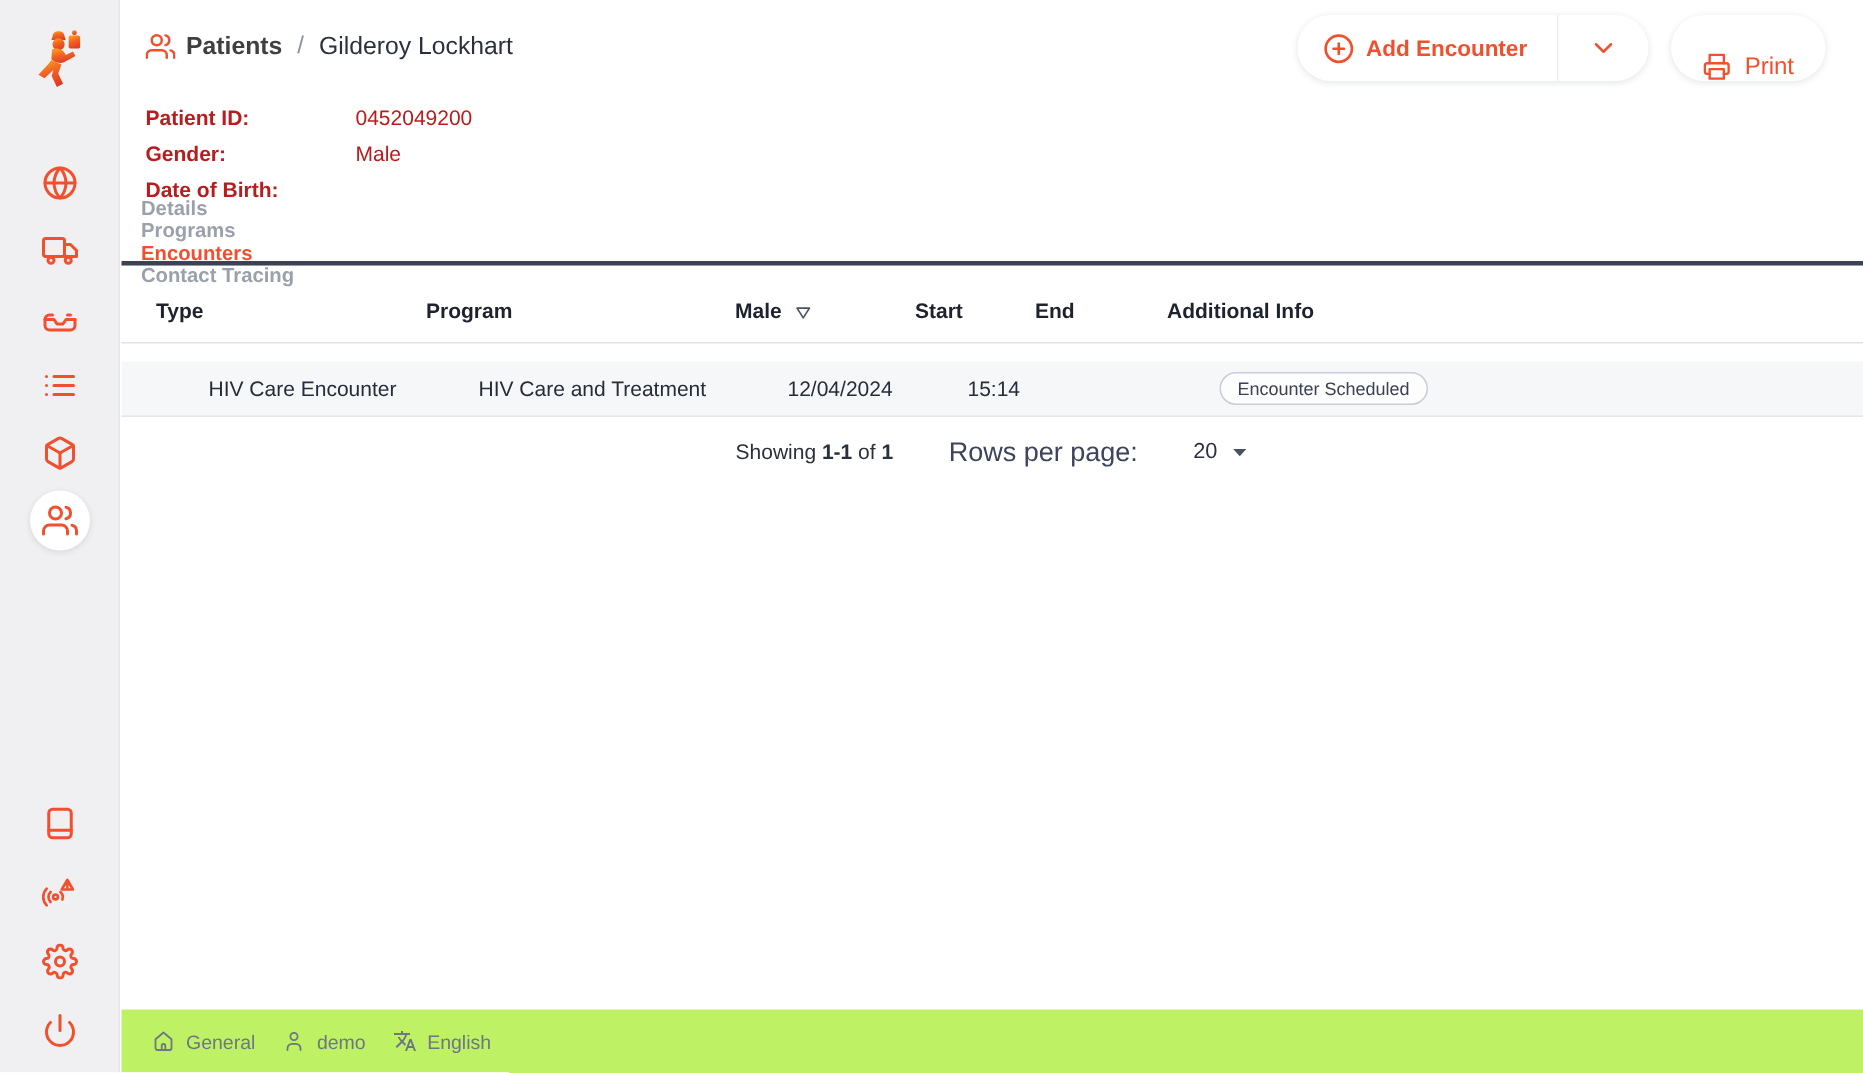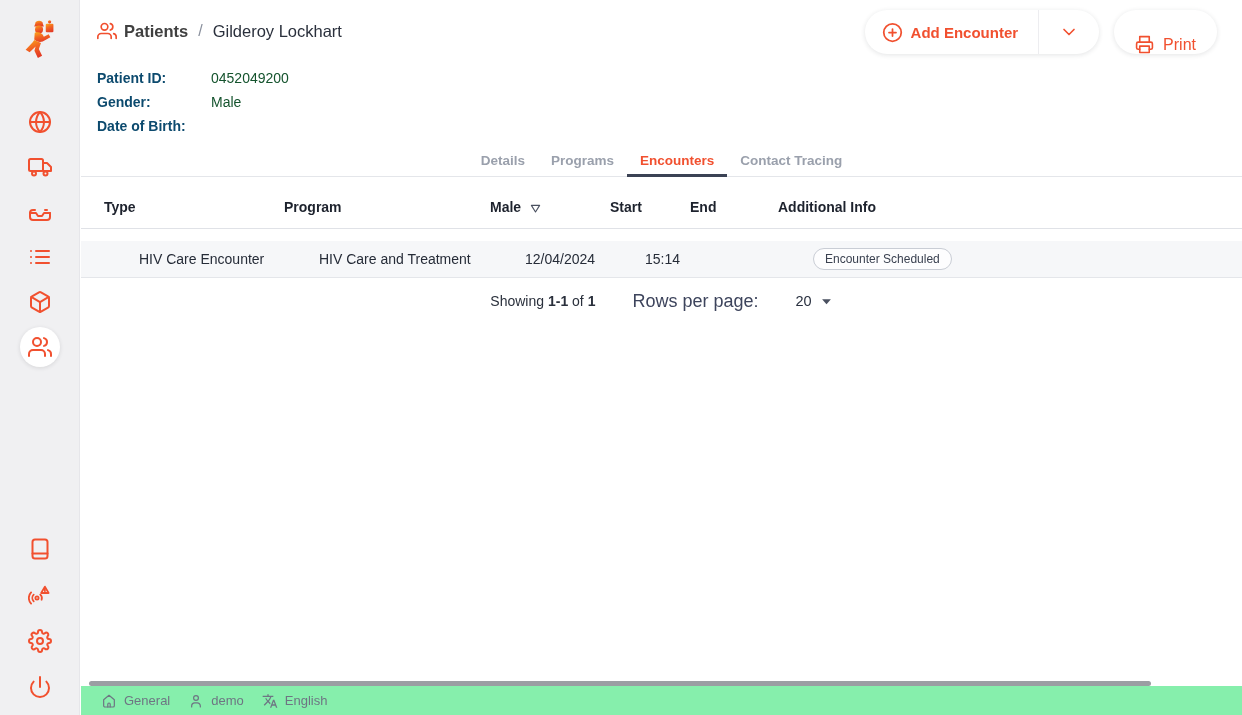--- a/index.html
+++ b/index.html
@@ -32,26 +32,26 @@
           display:flex; align-items:flex-end; color:#f1502f; }
   .pill .seg-main { display:flex; align-items:center; gap:8px; padding:0 20px 0 17px; height:100%; cursor:pointer; }
   .pill .seg-main .lbl { font-size:15px; font-weight:700; color:#f1502f; }
   .pill .divider { width:1px; height:44px; background:#ededf0; }
   .pill .seg-chevron { width:60px; height:100%; display:flex; align-items:center; justify-content:center; cursor:pointer; }
   .pill.print { padding:0 21px; gap:9px; cursor:pointer; }
   .pill svg { display:block; }
 
   .patient-fields { position:absolute; left:16px; top:66px; }
   .pf-row { display:flex; height:24px; align-items:center; }
-  .pf-label { width:114px; font-size:14px; font-weight:700; color:#0c4a6e; }
-  .pf-value { font-size:14px; color:#14532d; }
+  .pf-label { width:140px; font-size:14px; font-weight:700; color:#b91c1c; }
+  .pf-value { font-size:14px; color:#b91c1c; }
 
   
   .tabs { position:absolute; left:0; right:0; top:145px; height:32px;
-          display:flex; justify-content:center; border-bottom:1px solid #e4e6ea; }
+          display:flex; justify-content:center; border-bottom:1px solid #e4e6ea;flex-direction:column; }
   .tab { padding:0 13px; display:flex; align-items:center; font-size:13.5px; font-weight:700;
          color:#9aa0ac; cursor:pointer; position:relative; }
   .tab.active { color:#f1502f; }
   .tab.active::after { content:""; position:absolute; left:0; right:0; bottom:-1px; height:3px; background:#3b4254; }
 
   
   .t-grid { display:grid; grid-template-columns:180px 206px 120px 80px 88px 1fr; padding-left:23px; }
   .t-head { position:absolute; left:0; right:0; top:178px; height:51px; border-bottom:1px solid #e0e2e7;
             align-items:end; padding-bottom:13px; }
   .t-head .th { font-size:14px; font-weight:700; color:#1d222d; display:flex; align-items:center; gap:9px; }
@@ -68,21 +68,21 @@
   .pag-left { font-size:14px; color:#2a303c; }
   .pag-left b { font-weight:700; }
   .pag-right { display:flex; align-items:center; gap:17px; }
   .rpp-label { font-size:18px; color:#3d445c; }
   .rpp-select { display:flex; align-items:center; gap:9px; cursor:pointer; }
   .rpp-value { font-size:14.5px; color:#2a3140;margin-left:20px; }
 
   
   .hscrollbar { position:absolute; left:8px; bottom:29px; width:1062px; height:5px;
                 background:#9b9ea3; border-radius:3px; cursor:grab; }
-  .footerbar { position:absolute; left:0; right:0; bottom:0; height:29px; background:#86efac;
+  .footerbar { position:absolute; left:0; right:0; bottom:0; height:42px; background:#bef264;
                display:flex; align-items:center; padding-left:20px; gap:18px; }
   .fb-item { display:flex; align-items:center; gap:7px; color:#6e7583; font-size:13px; cursor:pointer; }
   .fb-item svg { width:16px; height:16px; }
 
   .stroke-ic { fill:none; stroke:currentColor; stroke-width:2; stroke-linecap:round; stroke-linejoin:round; }
   .stroke-thin { fill:none; stroke:currentColor; stroke-width:1.8; stroke-linecap:round; stroke-linejoin:round; }
 </style>
 </head>
 <body>
 

